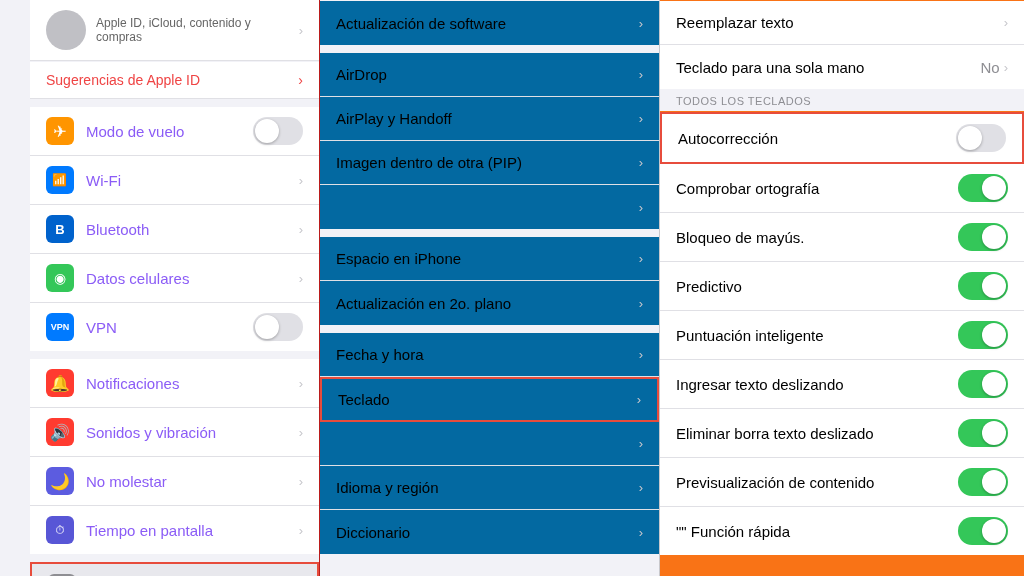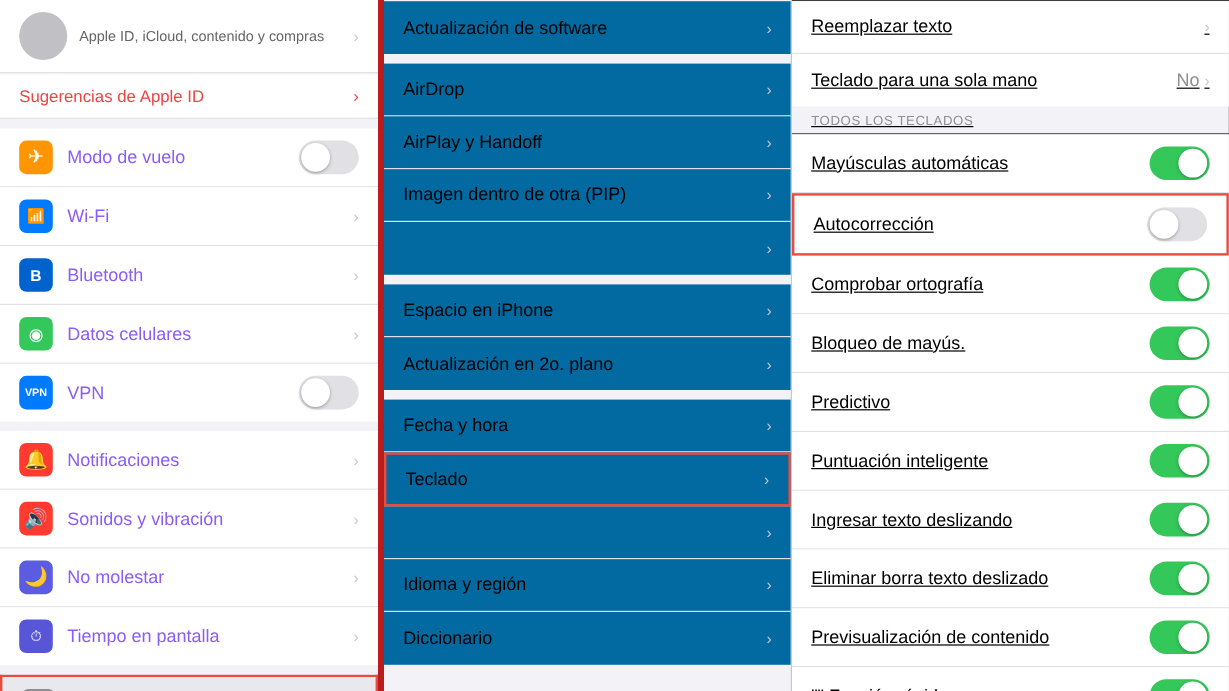--- a/index.html
+++ b/index.html
@@ -17,31 +17,31 @@
     .column {
       display: flex;
       flex-direction: column;
       height: 100%;
       overflow: hidden;
     }
 
     .col-left {
       width: 320px;
       background: #f2f2f7;
-      border-right: 5px solid #b91c1c;
+      border-right: 1px solid #b91c1c;
+      padding-left: 30px;
     }
     .col-mid {
       width: 340px;
       background: #f2f2f7;
       border-right: 1px solid #c8c8cc;
     }
     .col-right {
       flex: 1;
-      background: #404040;
-      text-decoration: underline;
+      background: #f97316;
     }
 
     
     .apple-id-header {
       background: white;
       padding: 10px 16px;
       display: flex;
       align-items: center;
       gap: 10px;
       border-bottom: 1px solid #e0e0e5;
@@ -384,24 +384,20 @@
       <div class="right-item">
         <span class="right-item-label">Teclado para una sola mano</span>
         <span class="right-item-value">No</span>
         <span class="chevron-right">›</span>
       </div>
     </div>
 
     <div class="section-header">TODOS LOS TECLADOS</div>
 
     <div class="right-group">
-      <div class="right-item">
-        <span class="right-item-label">Mayúsculas automáticas</span>
-        <div class="toggle on"></div>
-      </div>
       <div class="right-item highlighted-row">
         <span class="right-item-label">Autocorrección</span>
         <div class="toggle off"></div>
       </div>
       <div class="right-item">
         <span class="right-item-label">Comprobar ortografía</span>
         <div class="toggle on"></div>
       </div>
       <div class="right-item">
         <span class="right-item-label">Bloqueo de mayús.</span>

